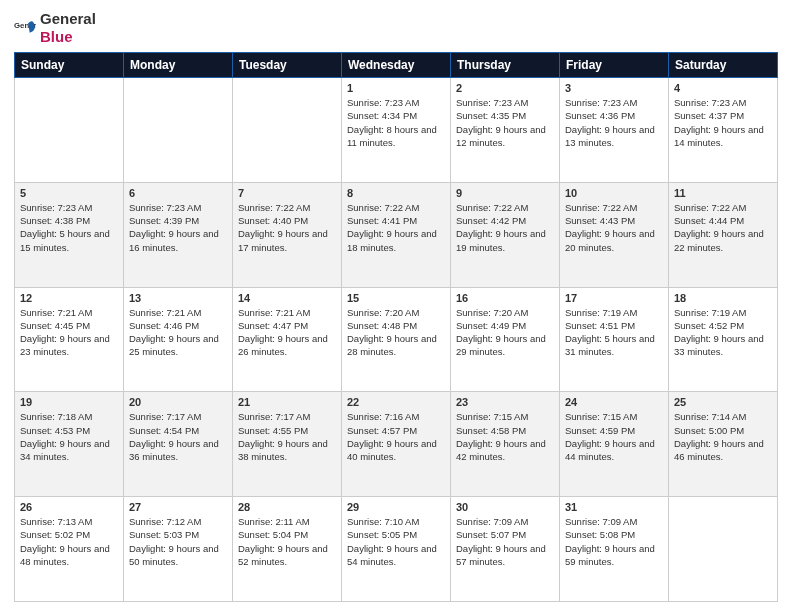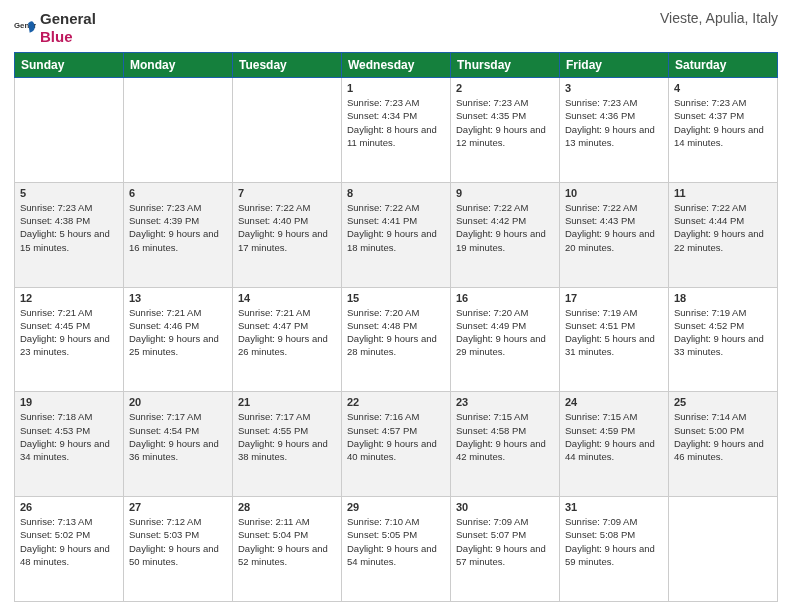--- a/index.html
+++ b/index.html
@@ -44,21 +44,21 @@
     .calendar-subtitle {
       font-size: 14px;
       color: #555;
     }
     .calendar-table {
       width: 100%;
       border-collapse: collapse;
       flex: 1;
     }
     .calendar-table th {
-      background-color: #15803d;
+      background-color: #0f172a;
       color: white;
       text-align: left;
       padding: 5px 6px;
       font-size: 12px;
       font-weight: bold;
       border: 1px solid #1a5fa8;
     }
     .calendar-table td {
       border: 1px solid #ccc;
       vertical-align: top;
@@ -98,21 +98,20 @@
         <path d="M18 8 Q24 2 26 10 Q28 18 20 20 Z" fill="#1a5fa8"></path>
       </svg>
       <div>
         <div>
           <span style="font-size:15px;font-weight:bold;color:#333;">General</span><br>
           <span style="font-size:15px;font-weight:bold;color:#be185d;">Blue</span>
         </div>
       </div>
     </div>
     <div class="title-block">
-      <div class="calendar-subtitle">Vieste, Apulia, Italy</div>
     </div>
   </div>
 
   <table class="calendar-table">
     <thead>
       <tr>
         <th>Sunday</th>
         <th>Monday</th>
         <th>Tuesday</th>
         <th>Wednesday</th>

